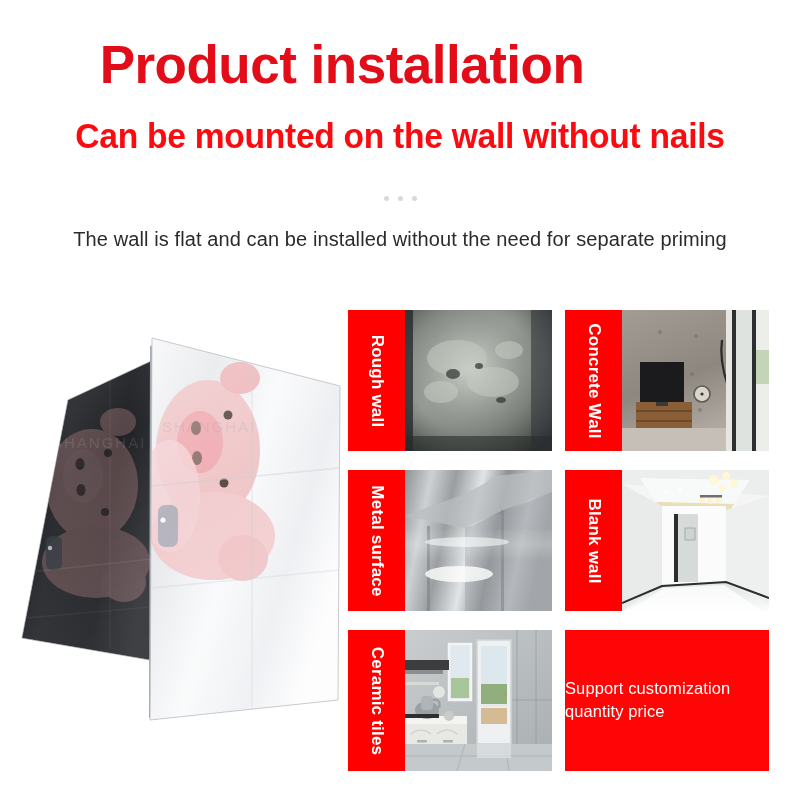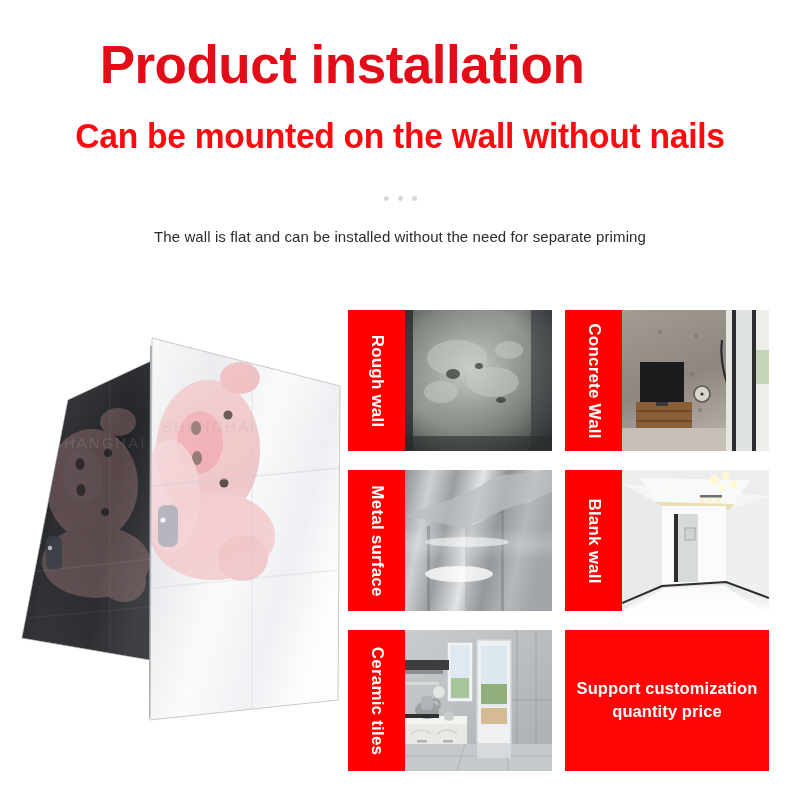--- a/index.html
+++ b/index.html
@@ -21,21 +21,21 @@
     color:#fb0a10;white-space:nowrap;
     transform:scaleX(0.96);transform-origin:50% 50%;
   }
   .dots{
     position:absolute;left:0;top:196px;width:800px;
     display:flex;justify-content:center;align-items:center;gap:9px;
   }
   .dots i{display:block;width:5px;height:5px;border-radius:50%;background:#d8d8d8;}
   .leadtext{
     position:absolute;left:0;top:228px;width:800px;text-align:center;
-    font-size:15px;color:#2b2b2b;letter-spacing:0.1px;white-space:nowrap;
+    font-size:20px;color:#2b2b2b;letter-spacing:0.1px;white-space:nowrap;
   }
 
   
   #product{position:absolute;left:0px;top:300px;width:345px;height:470px;}
   #product svg{display:block;width:345px;height:470px;}
 
   
   #grid{position:absolute;left:348px;top:310px;width:422px;height:462px;}
   .card{
     position:absolute;width:204px;height:141px;overflow:hidden;background:#efefef;
@@ -59,22 +59,22 @@
   }
   .card .photo{
     position:absolute;left:57px;top:0;width:147px;height:141px;overflow:hidden;
   }
   .card .photo svg{display:block;width:147px;height:141px;}
 
   
   .card.promo{background:#ff0505;}
   .promo .promotext{
     position:absolute;left:0;top:50%;width:204px;transform:translateY(-50%);
-    text-align:center;color:#ffffff;font-size:16.5px;line-height:1.45;
-    font-weight:bold;letter-spacing:0.1px;
+    color:#ffffff;font-size:16.5px;line-height:1.45;
+    font-weight:normal;letter-spacing:0.1px;
   }
   .promo .promotext div{white-space:nowrap;}
 </style>
 </head>
 <body>
 
 <div id="stage">
 
   <div class="headline">Product installation</div>
 

